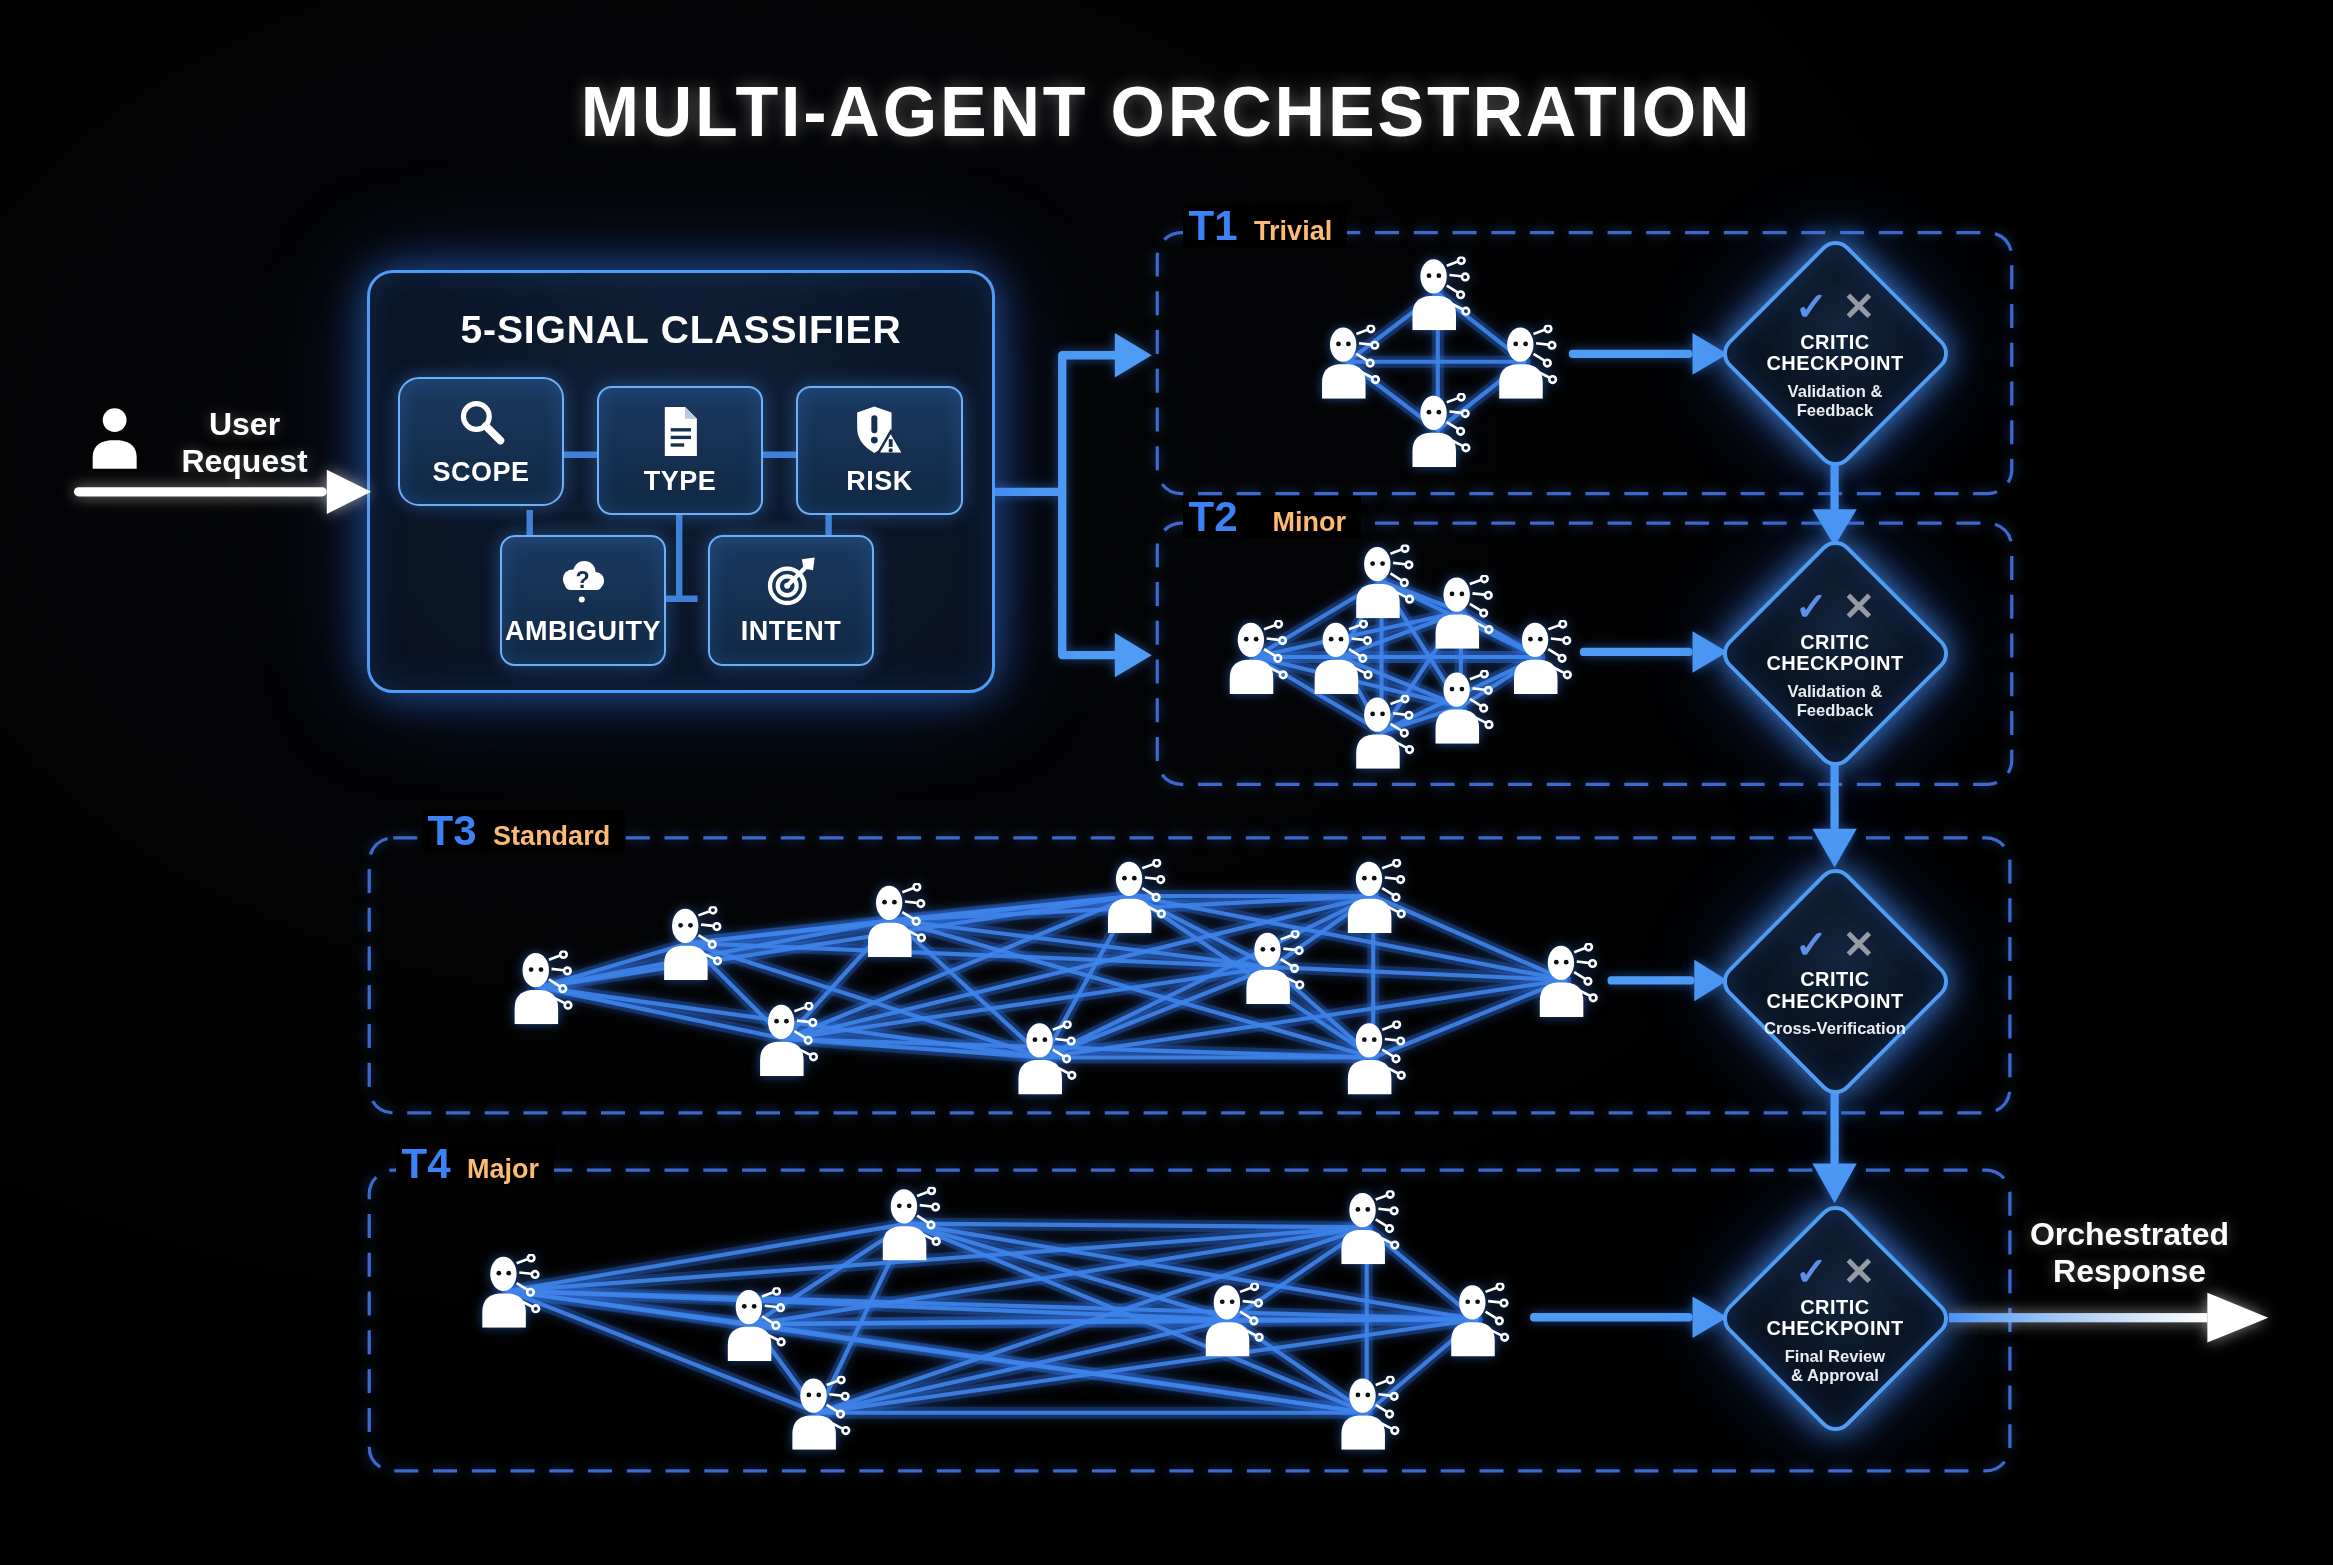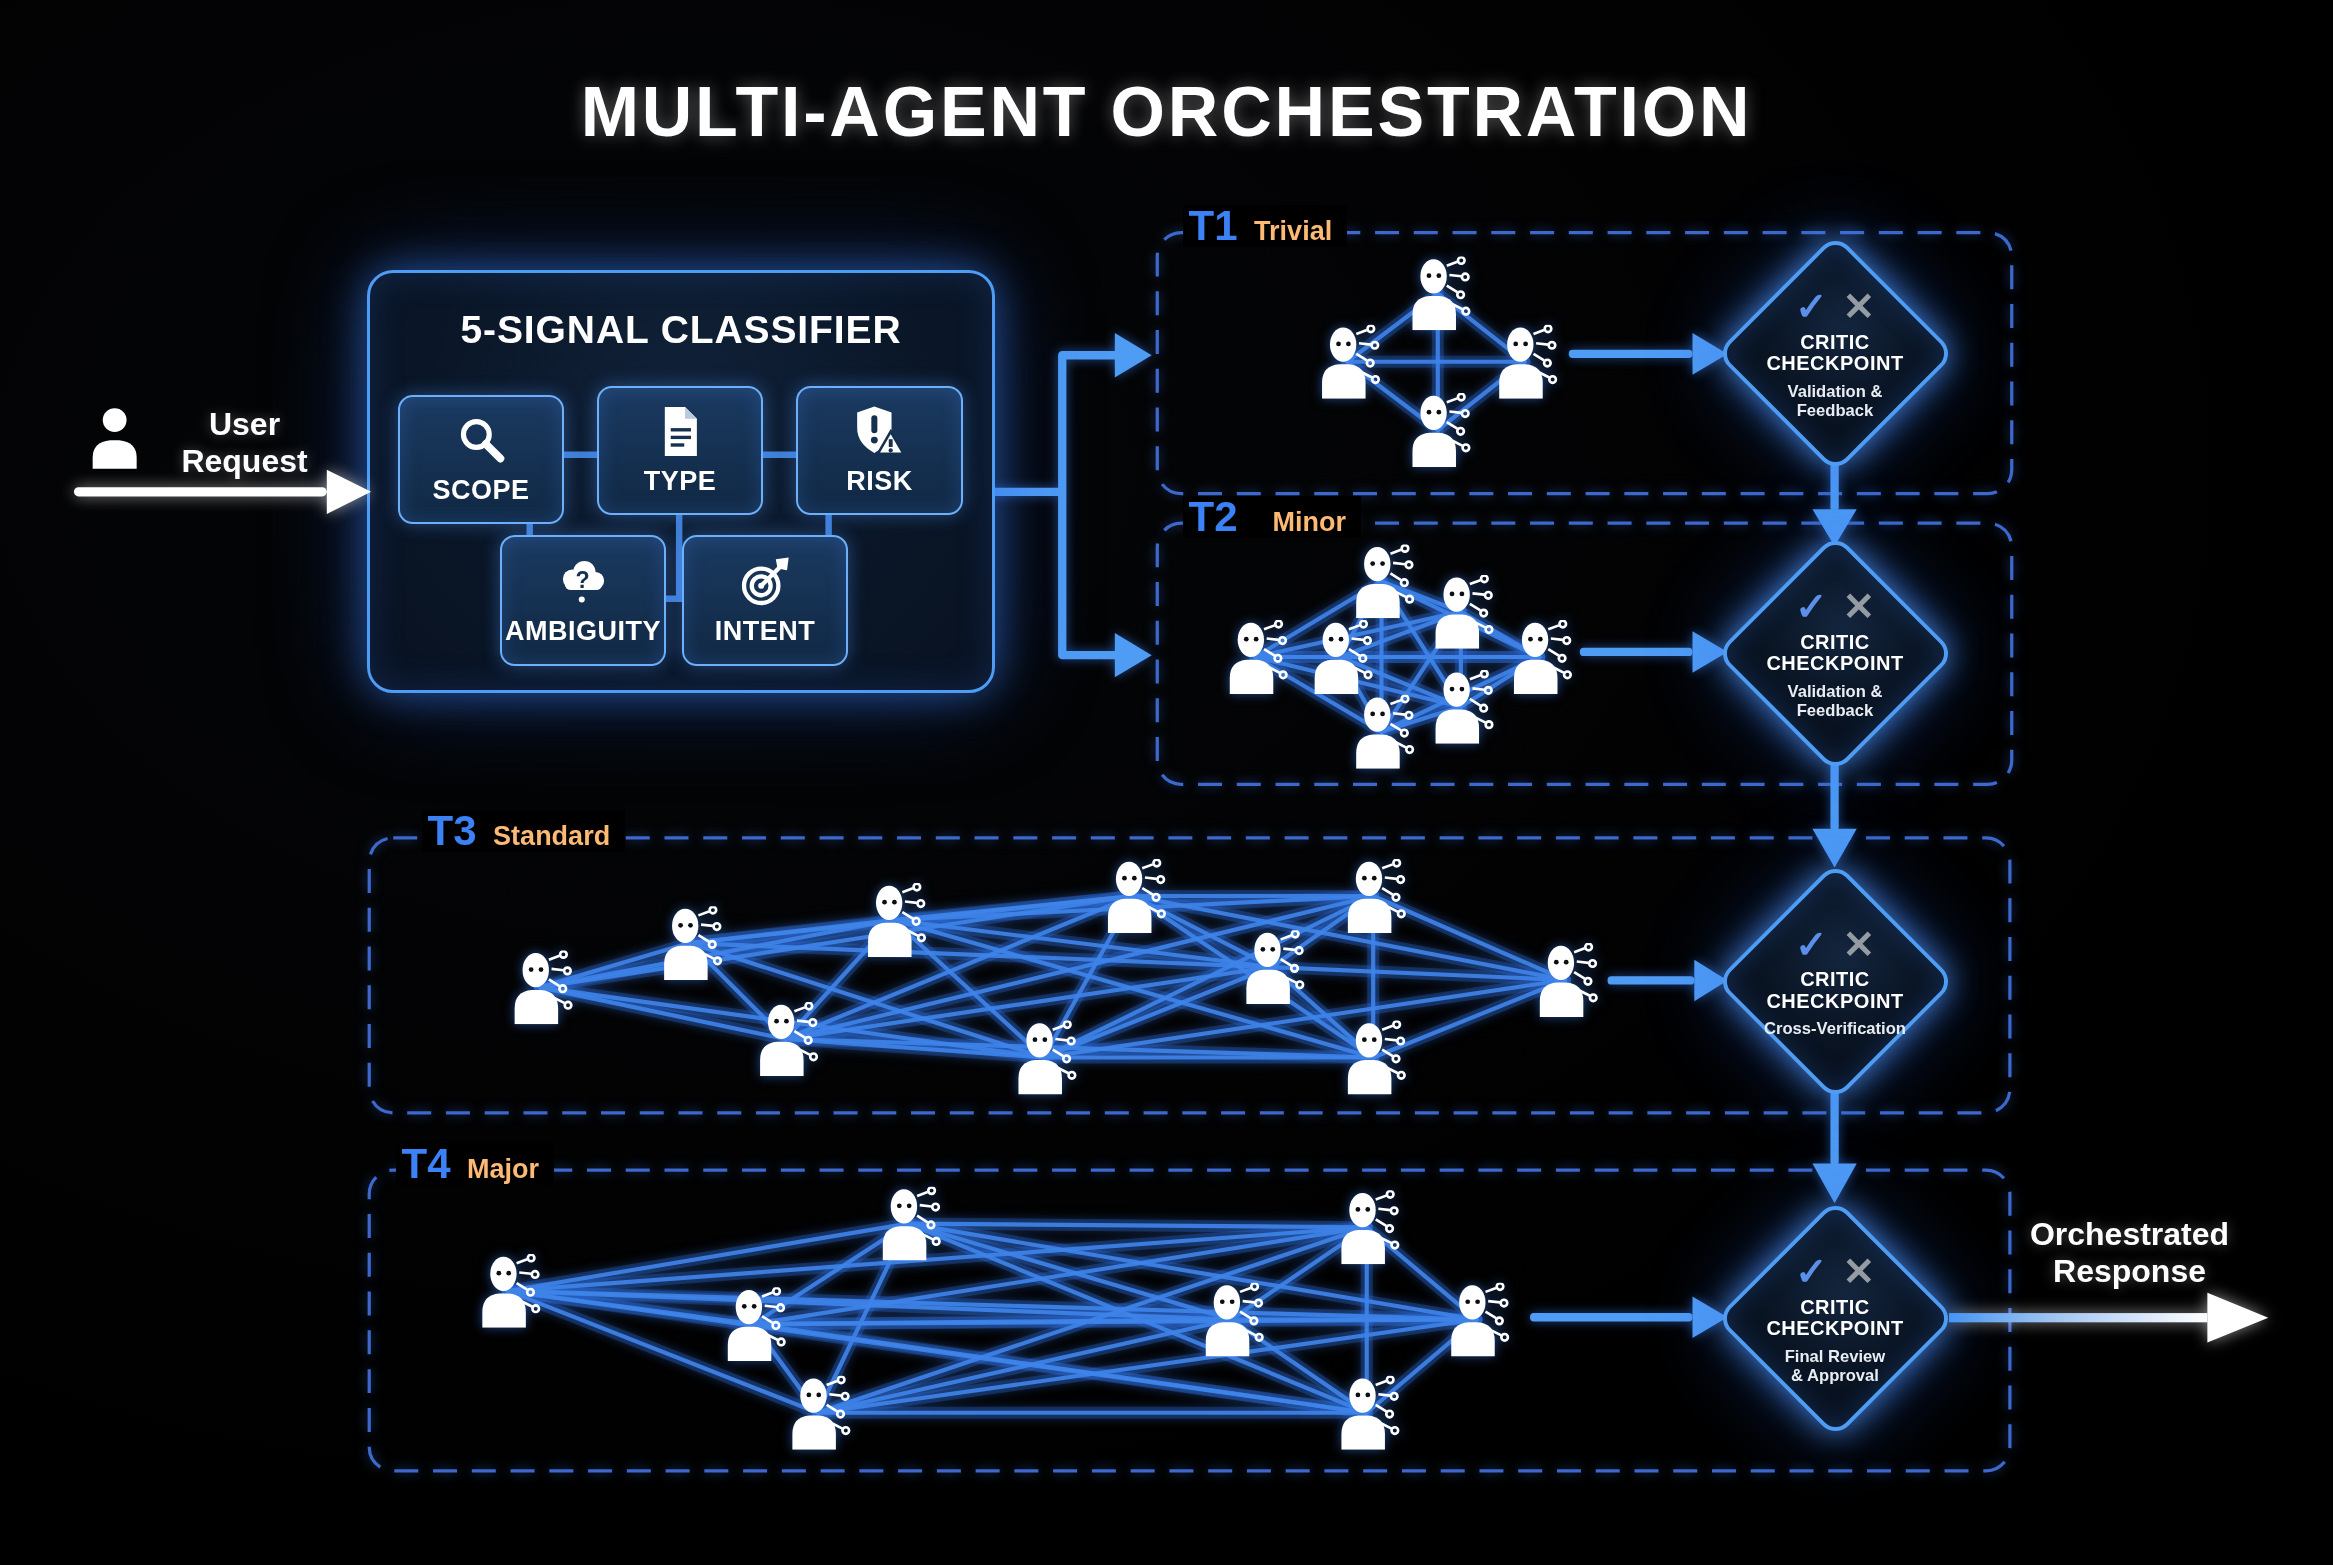--- a/index.html
+++ b/index.html
@@ -360,21 +360,21 @@
     </svg>
     <div class="io-label input-label">User Request</div>
   </div>
 
   <div class="classifier">
     <svg class="classifier-connectors" viewBox="0 0 674 452">
       <path d="M206 197 H246 M422 197 H462 M316 353 H355 M173 257 V284 M335 257 V353 M497 257 V284" stroke="#3f7fd6" stroke-width="7" fill="none"></path>
     </svg>
     <div class="classifier-title">5-SIGNAL CLASSIFIER</div>
 
-    <div class="signal-box" style="left:28px;top:122px;width:162px;height:125px;">
+    <div class="signal-box" style="left:28px;top:104px;width:162px;height:125px;border-radius:21px;">
       <svg width="55" height="55" viewBox="0 0 64 64">
         <circle cx="26" cy="25" r="15" fill="none" stroke="#fff" stroke-width="6"></circle>
         <line x1="37" y1="36" x2="54" y2="53" stroke="#fff" stroke-width="9" stroke-linecap="round"></line>
       </svg>
       <div class="signal-label">SCOPE</div>
     </div>
 
     <div class="signal-box" style="left:227px;top:113px;width:162px;height:125px;">
       <svg width="54" height="55" viewBox="0 0 64 64">
         <path d="M14 3 H38 L52 17 V61 H14 Z" fill="#fff"></path>
@@ -407,21 +407,21 @@
             <circle cx="33" cy="21" r="13"></circle>
             <circle cx="46" cy="31" r="10"></circle>
           <rect x="10" y="27" width="44" height="15" rx="7.5"></rect>
           <circle cx="30" cy="53" r="3.5"></circle>
         </g>
         <text x="31" y="40" font-size="27" font-weight="bold" fill="#16304f" text-anchor="middle" font-family="Liberation Sans, sans-serif">?</text>
       </svg>
       <div class="signal-label">AMBIGUITY</div>
     </div>
 
-    <div class="signal-box" style="left:312px;top:262px;width:162px;height:127px;">
+    <div class="signal-box" style="left:338px;top:262px;width:162px;height:127px;">
       <svg width="55" height="55" viewBox="0 0 64 64">
         <circle cx="27" cy="37" r="20" fill="none" stroke="#fff" stroke-width="5"></circle>
         <circle cx="27" cy="37" r="11" fill="none" stroke="#fff" stroke-width="5"></circle>
         <circle cx="27" cy="37" r="3.5" fill="#fff"></circle>
         <line x1="27" y1="37" x2="48" y2="16" stroke="#fff" stroke-width="5" stroke-linecap="round"></line>
         <path d="M44 6 L59 4 L57 19 L46 17 Z" fill="#fff"></path>
       </svg>
       <div class="signal-label">INTENT</div>
     </div>
   </div>

